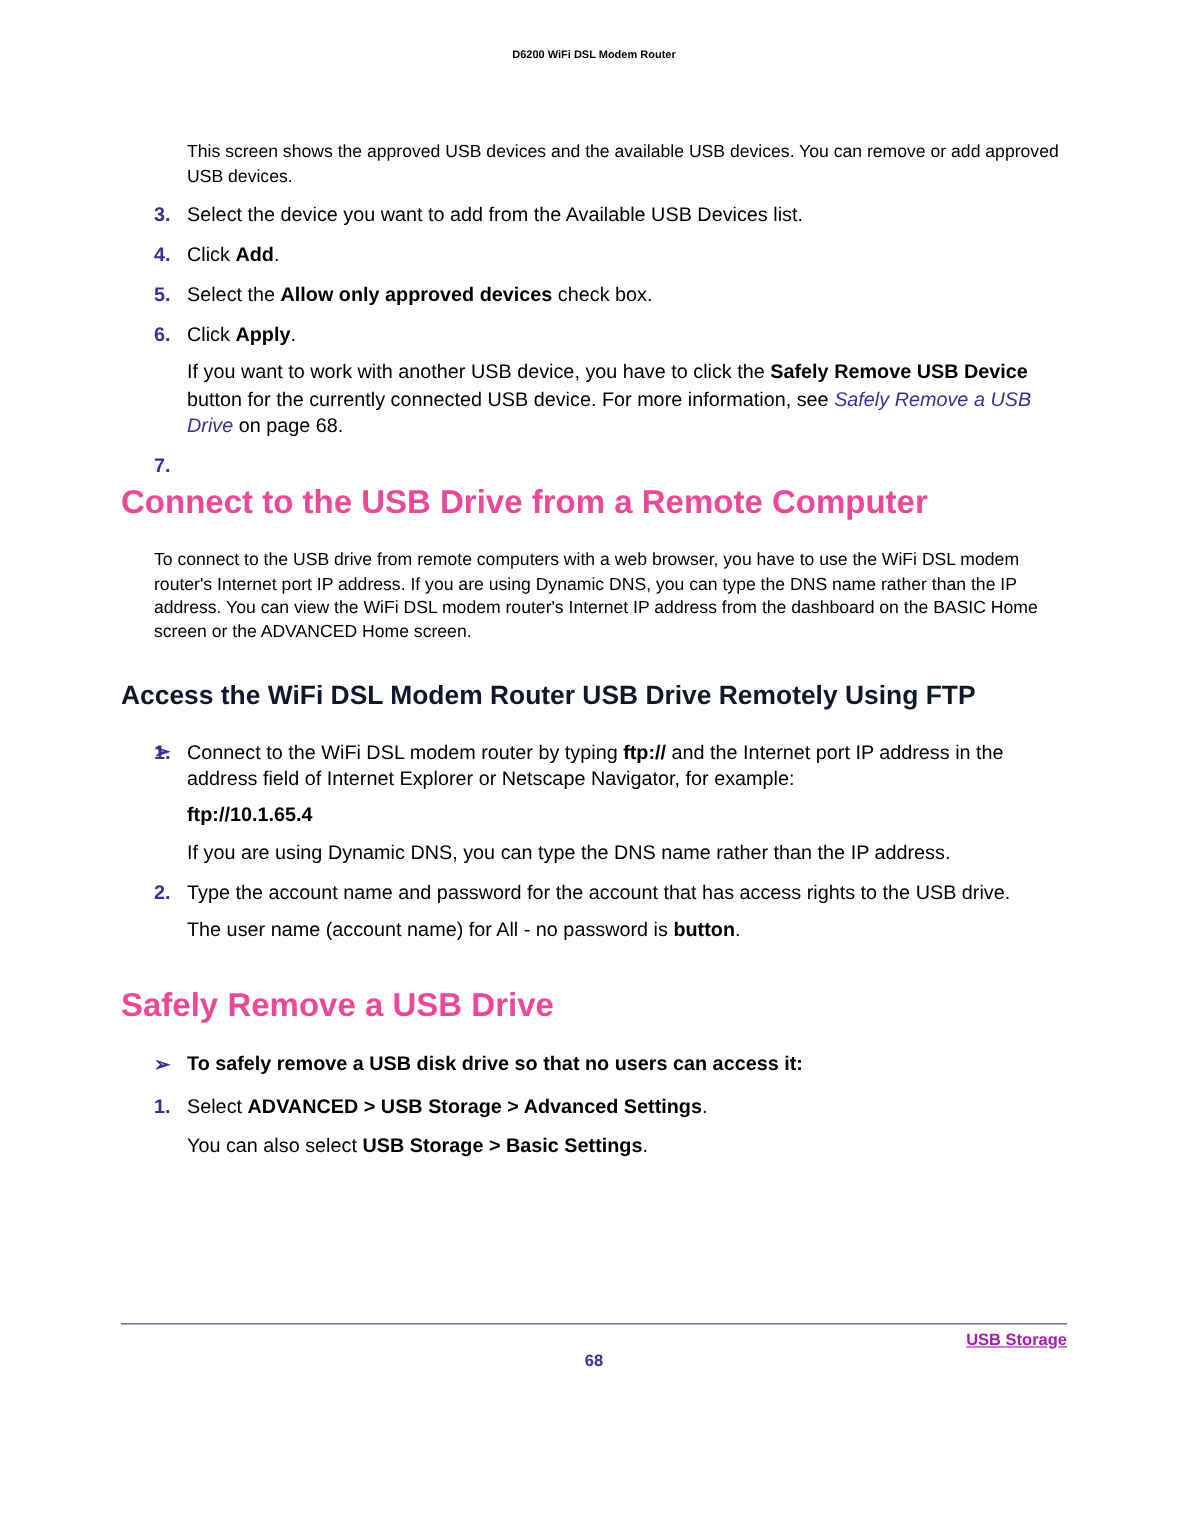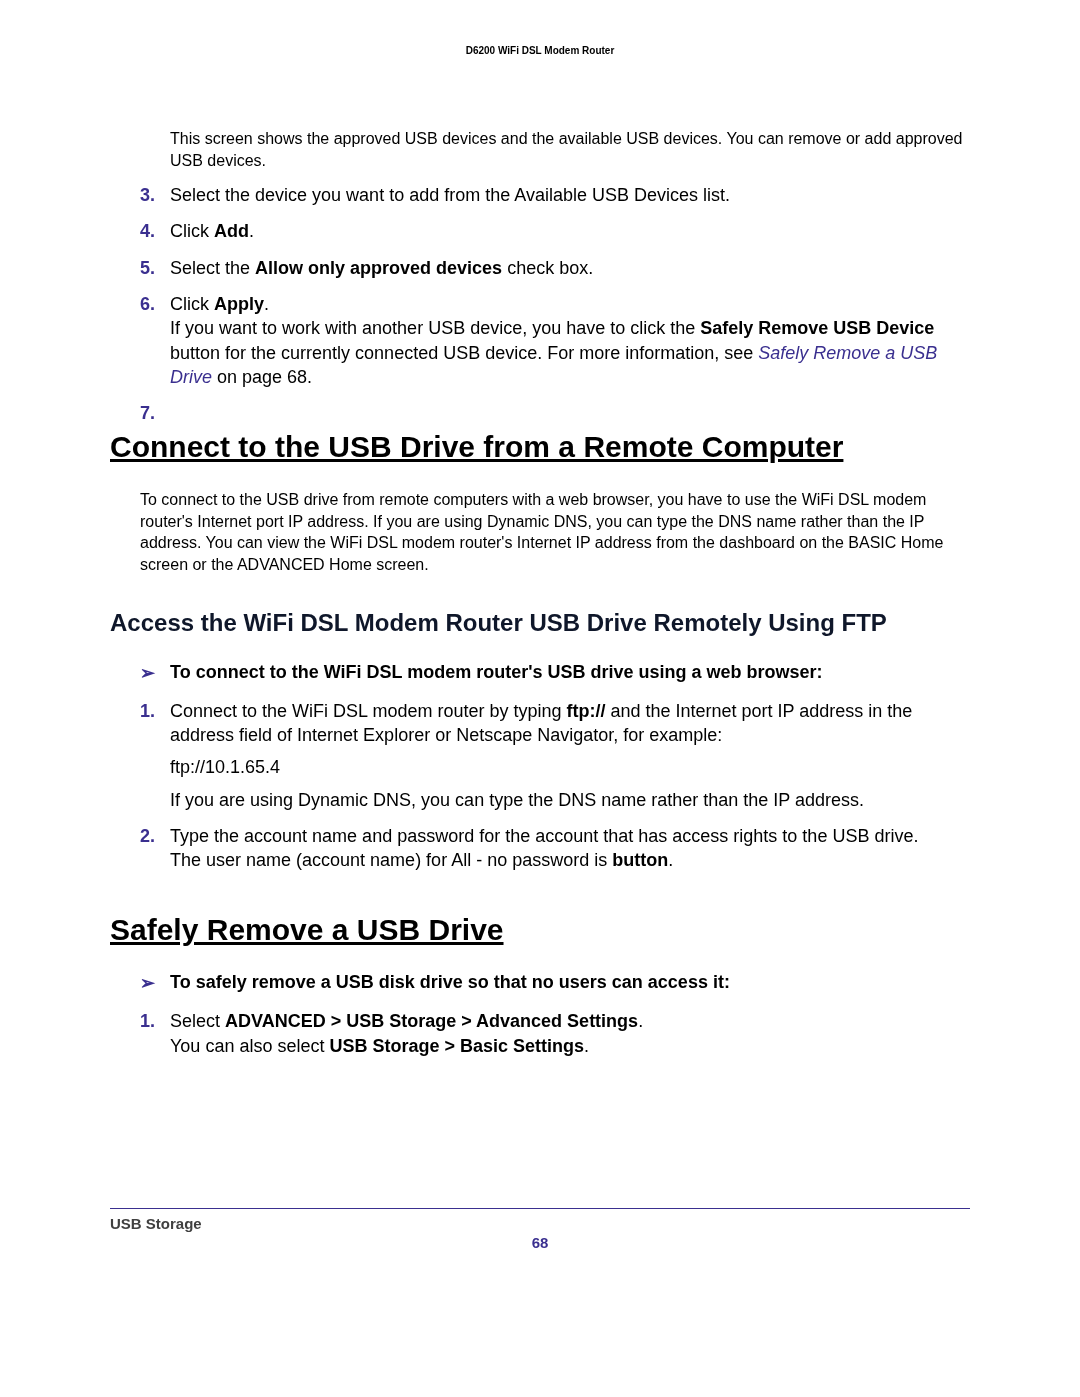--- a/index.html
+++ b/index.html
@@ -39,29 +39,28 @@
     padding-left: 30px;
     position: relative;
   }
   ol.steps > li .num {
     position: absolute;
     left: 0;
     font-weight: bold;
     color: #3a2f8f;
   }
   .step-sub {
-    margin-top: 0;
+    margin-top: 10px;
   }
   .h1 {
-    color: #000000;
+    color: #ec4899;
     font-size: 30px;
     font-weight: bold;
     margin: 40px 0 24px 0;
     line-height: 1.2;
-    text-decoration: underline;
   }
   .h2 {
     color: #0f172a;
     font-size: 24px;
     font-weight: bold;
     margin: 32px 0 24px 0;
     line-height: 1.25;
   }
   .procedure-lead {
     font-size: 18px;
@@ -74,32 +73,33 @@
     position: absolute;
     left: 0;
     color: #3a2f8f;
     font-weight: bold;
   }
   .link-italic {
     color: #3a2f8f;
     font-style: italic;
   }
   .bold { font-weight: bold; }
-  .ftp-sample { font-weight: normal; margin-top: 8px; margin-bottom: 8px;}
+  .ftp-sample { font-weight: bold; margin-top: 8px; margin-bottom: 8px;}
   .footer {
     margin-top: 150px;
     border-top: 1px solid #3a2f8f;
     padding-top: 6px;
   }
   .footer-chapter {
-    text-align: left;
-    color: #404040;
+    text-align: right;
+    color: #a21caf;
     font-weight: bold;
     font-size: 15px;
     margin-bottom: 2px;
+    text-decoration: underline;
   }
   .footer-page {
     text-align: center;
     color: #3a2f8f;
     font-weight: bold;
     font-size: 15px;
   }
 </style>
 </head>
 <body>
@@ -136,21 +136,20 @@
   </ol>
 
   <div class="h1">Connect to the USB Drive from a Remote Computer</div>
 
   <p class="body-para" style="margin-left:30px;">To connect to the USB drive from remote computers with a web browser, you have to use the WiFi DSL modem router's Internet port IP address. If you are using Dynamic DNS, you can type the DNS name rather than the IP address. You can view the WiFi DSL modem router's Internet IP address from the dashboard on the BASIC Home screen or the ADVANCED Home screen.</p>
 
   <div class="h2">Access the WiFi DSL Modem Router USB Drive Remotely Using FTP</div>
 
   <div class="procedure-lead">
     <span class="arrow">➢</span>
-    <span>To connect to the WiFi DSL modem router's USB drive using a web browser:</span>
   </div>
 
   <ol class="steps">
     <li>
       <span class="num">1.</span>
       <span><span>Connect to the WiFi DSL modem router by typing </span><span class="bold">ftp://</span><span> and the Internet port IP address in the address field of Internet Explorer or Netscape Navigator, for example:</span></span>
       <div class="step-sub ftp-sample">ftp://10.1.65.4</div>
       <div class="step-sub">If you are using Dynamic DNS, you can type the DNS name rather than the IP address.</div>
     </li>
     <li>

